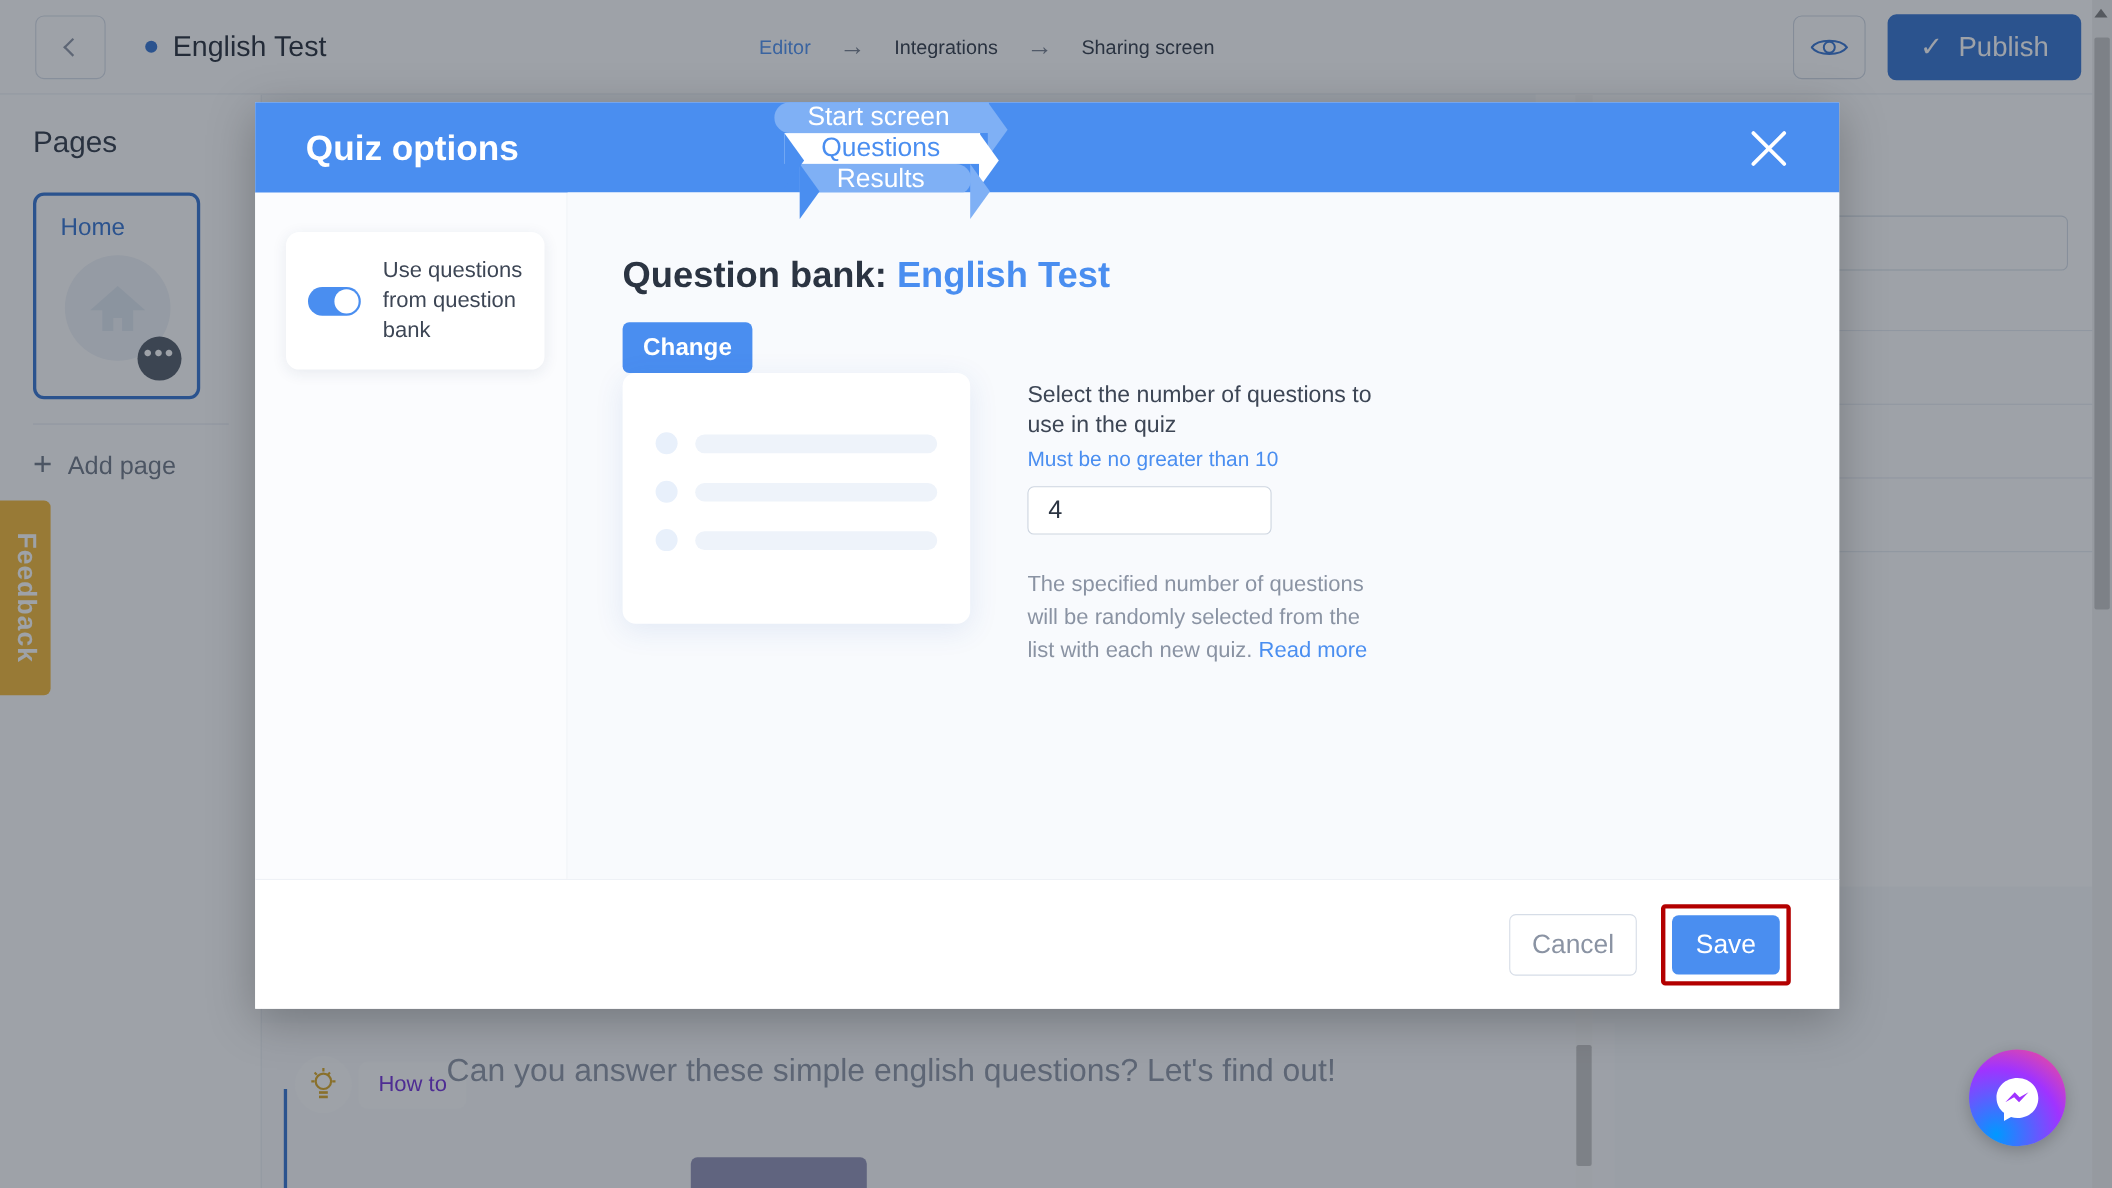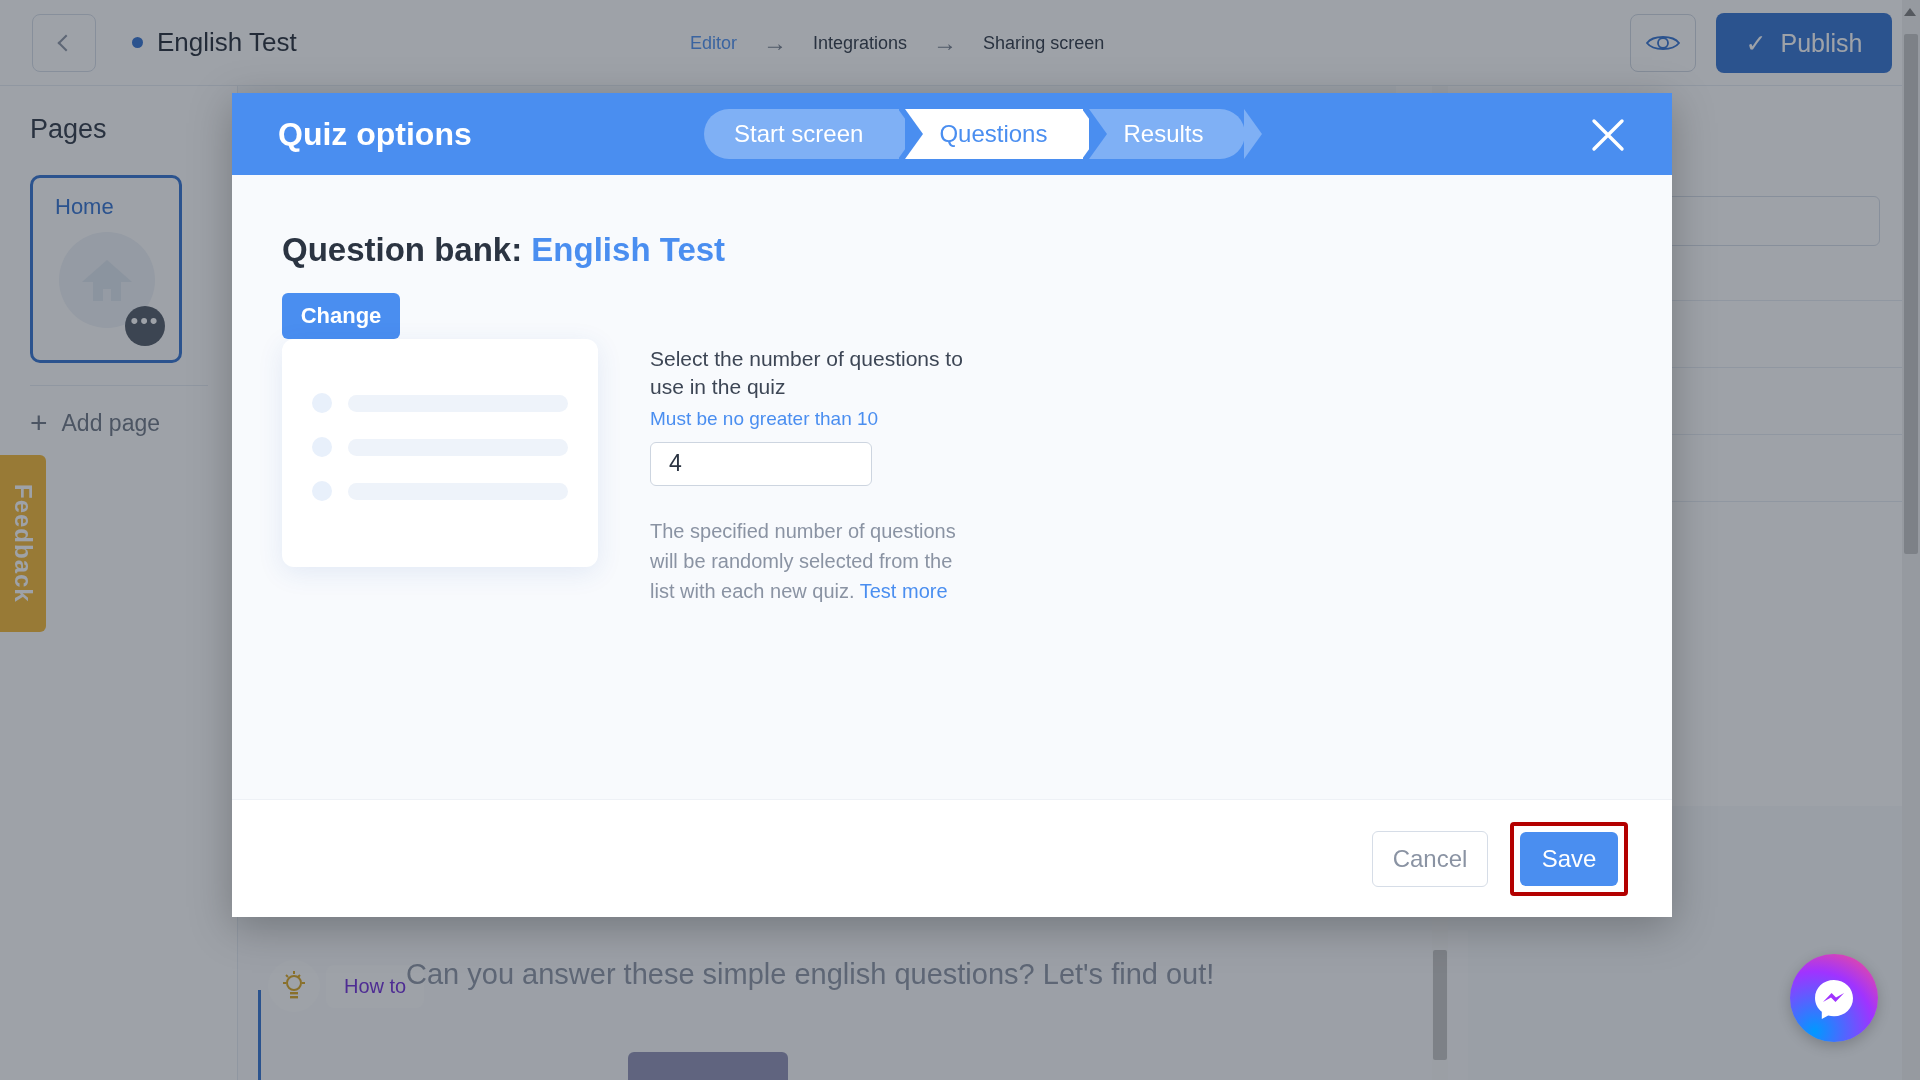--- a/index.html
+++ b/index.html
@@ -173,21 +173,21 @@
   .modal {
     position: absolute; left: 232px; top: 93px; width: 1440px; height: 824px;
     background: #fff; z-index: 55; box-shadow: 0 10px 40px rgba(0,0,0,.25);
     display: flex; flex-direction: column;
   }
   .modal-head {
     height: 82px; background: #4a8ef0; display: flex; align-items: center;
     position: relative; flex: 0 0 auto;
   }
   .modal-title { font-size: 32px; font-weight: bold; color: #fff; margin-left: 46px; }
-  .steps { position: absolute; left: 472px; top: 0; height: 82px; display: flex; align-items: center; }
+  .steps { position: absolute; left: 472px; top: 0; height: 82px; display: flex; align-items: center; flex-direction: column; }
   .step {
     position: relative; height: 50px; display: flex; align-items: center;
     padding: 0 36px 0 34px; font-size: 24px; color: #fff;
     background: #7fb0f5; margin-right: 6px;
   }
   .step:first-child { border-radius: 25px 0 0 25px; padding-left: 30px; }
   .step:last-child { border-radius: 0 25px 25px 0; margin-right: 0; padding-right: 42px; }
   .step::after {
     content: ""; position: absolute; right: -17px; top: 0;
     width: 0; height: 0; border-top: 25px solid transparent;
@@ -378,20 +378,28 @@
 
       <div class="modal-close">
         <svg width="36" height="36" viewBox="0 0 36 36">
           <path d="M4 4 L32 32 M32 4 L4 32" stroke="#ffffff" stroke-width="3.4" stroke-linecap="round"></path>
         </svg>
       </div>
     </div>
 
     <div class="modal-body">
 
+      <div class="modal-left">
+        <div class="toggle-card">
+          <div class="toggle">
+            <div class="toggle-knob"></div>
+          </div>
+          <div class="toggle-label">Use questions from question bank</div>
+        </div>
+      </div>
 
       <div class="modal-main">
         <div class="qb-heading">
           <span>Question bank: </span><span class="qb-name">English Test</span>
         </div>
 
         <div class="change-btn">Change</div>
 
         <div class="main-cols">
           <div class="skeleton-card">
@@ -407,21 +415,21 @@
               <span class="sk-dot"></span>
               <span class="sk-bar"></span>
             </div>
           </div>
 
           <div class="field-col">
             <div class="field-label">Select the number of questions to use in the quiz</div>
             <div class="field-hint">Must be no greater than 10</div>
             <input class="num-input" type="text" value="4" style="">
             <div class="field-desc">
-              <span>The specified number of questions will be randomly selected from the list with each new quiz. </span><span class="readmore">Test more</span>
+              <span>The specified number of questions will be randomly selected from the list with each new quiz. </span><span class="readmore">Read more</span>
             </div>
           </div>
         </div>
       </div>
     </div>
 
     <div class="modal-foot">
       <div class="cancel-btn">Cancel</div>
       <div class="save-wrap">
         <div class="save-btn">Save</div>

